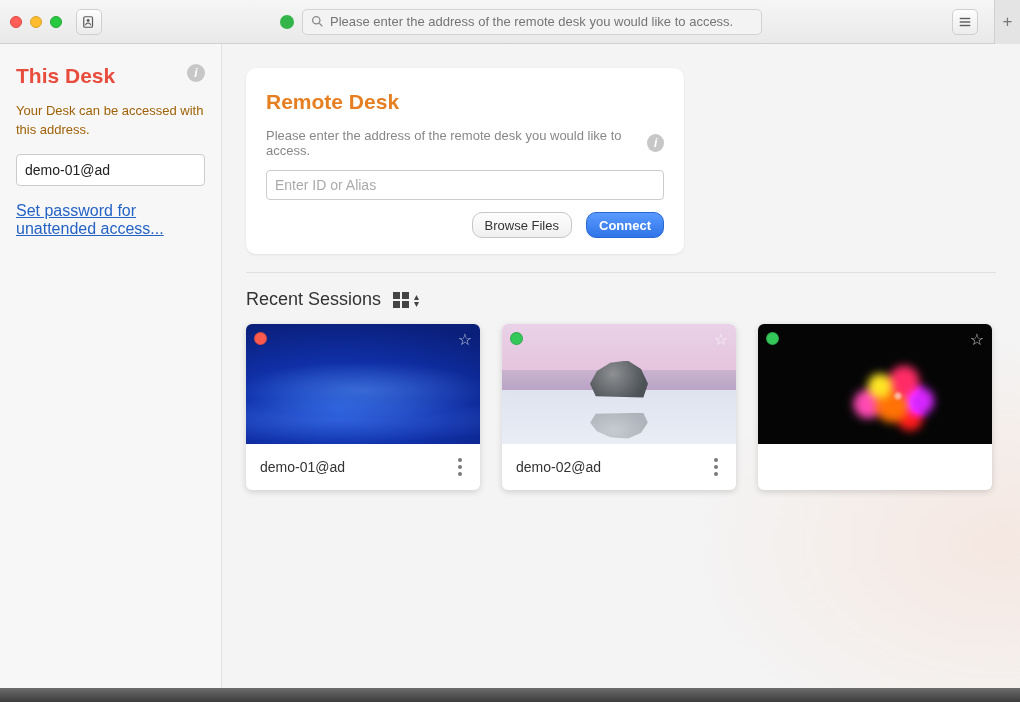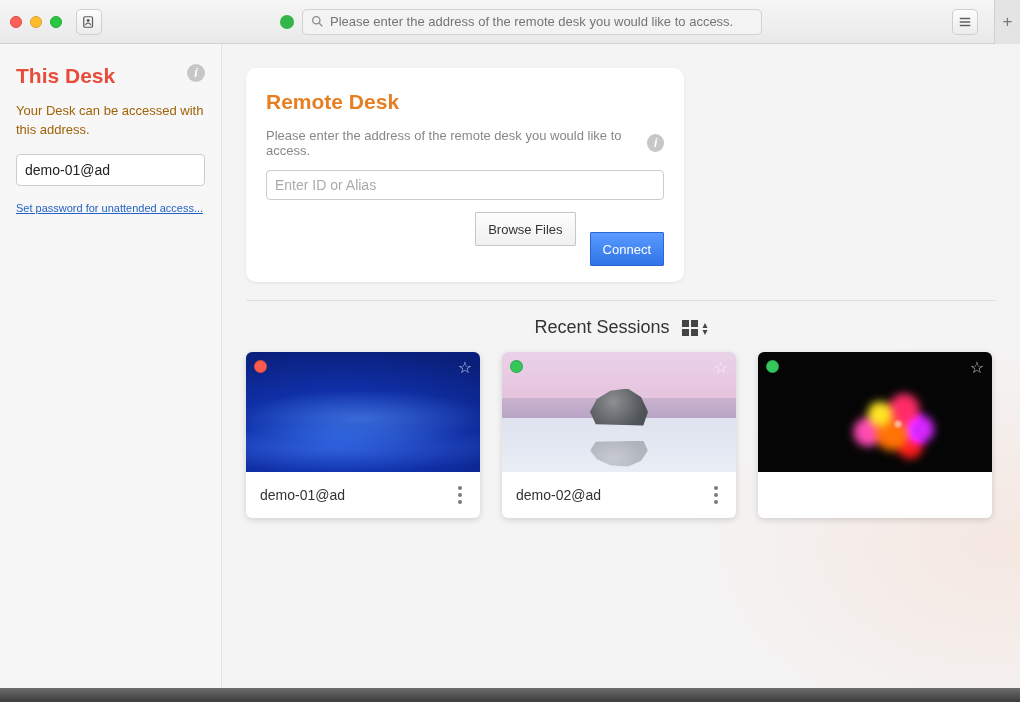--- a/index.html
+++ b/index.html
@@ -51,51 +51,51 @@
   }
   .sidebar-header{display:flex;align-items:flex-start;justify-content:space-between;}
   .this-desk-title{color:#e74c3c;font-size:21px;font-weight:700;}
   .info-icon{width:18px;height:18px;border-radius:50%;background:#c7c7c7;color:#fff;
     display:flex;align-items:center;justify-content:center;font-size:12px;font-style:italic;font-weight:700;}
   .side-desc{color:#a16207;font-size:13px;margin-top:14px;line-height:1.45;}
   .own-id{
     margin-top:14px;width:100%;height:32px;border:1px solid #ccc;border-radius:4px;
     background:#fff;padding:0 8px;font-size:14px;color:#222;outline:none;
   }
-  .set-pw{color:#2463c6;font-size:11px;text-decoration:underline;margin-top:16px;display:block;}
+  .set-pw{color:#2463c6;font-size:16px;text-decoration:underline;margin-top:16px;display:block;}
 
   .content{ flex:1; padding:24px 24px 0 24px; position:relative; overflow:hidden;
     background: radial-gradient(ellipse 450px 300px at 780px 500px, rgba(255,140,90,.12), transparent 70%), #f4f4f4;
   }
 
   .remote-card{
     width:438px;background:#fff;border-radius:10px;padding:22px 20px 16px 20px;
     box-shadow:0 1px 3px rgba(0,0,0,.08);
   }
   .remote-title{color:#e67e22;font-size:21px;font-weight:700;}
   .remote-row{display:flex;align-items:center;gap:10px;margin-top:14px;}
   .remote-desc{color:#888;font-size:13px;}
   .remote-input{
     width:100%;height:30px;border:1px solid #ccc;border-radius:4px;
     padding:4px 8px;font-size:14px;outline:none;margin-top:12px;color:#333;
   }
   .remote-input::placeholder{color:#aaa;}
   .remote-actions{display:flex;justify-content:flex-end;gap:14px;margin-top:12px;}
   .btn{
-    height:34px;padding:0 12px;border-radius:1px;border:1px solid #c7c7c7;
+    height:26px;padding:0 12px;border-radius:10px;border:1px solid #c7c7c7;
     background:linear-gradient(#fdfdfd,#f0f0f0);font-size:13px;color:#333;
     display:flex;align-items:center;cursor:pointer;
   }
   .btn.primary{
-    background:linear-gradient(#5a9bff,#2f74e8);border:1px solid #2a67d2;color:#fff;font-weight:400;margin-top:20px;
+    background:linear-gradient(#5a9bff,#2f74e8);border:1px solid #2a67d2;color:#fff;font-weight:700;
   }
 
   .divider{border-top:1px solid #e0e0e0;margin:18px 0 16px 0;}
 
-  .recent-header{display:flex;align-items:center;gap:12px;justify-content:center;}
+  .recent-header{display:flex;align-items:center;gap:12px;}
   .recent-title{font-size:18px;color:#333;font-weight:500;}
   .view-toggle{display:flex;align-items:center;gap:3px;color:#444;}
   .grid-icon{display:grid;grid-template-columns:7px 7px;grid-template-rows:7px 7px;gap:2px;}
   .grid-icon span{background:#444;}
   .updn{font-size:10px;line-height:7px;display:flex;flex-direction:column;margin-left:2px;}
 
   .sessions{display:flex;gap:22px;margin-top:14px;}
   .sess-card{
     width:234px;background:#fff;border-radius:6px;box-shadow:0 2px 6px rgba(0,0,0,.15);
     overflow:hidden;

